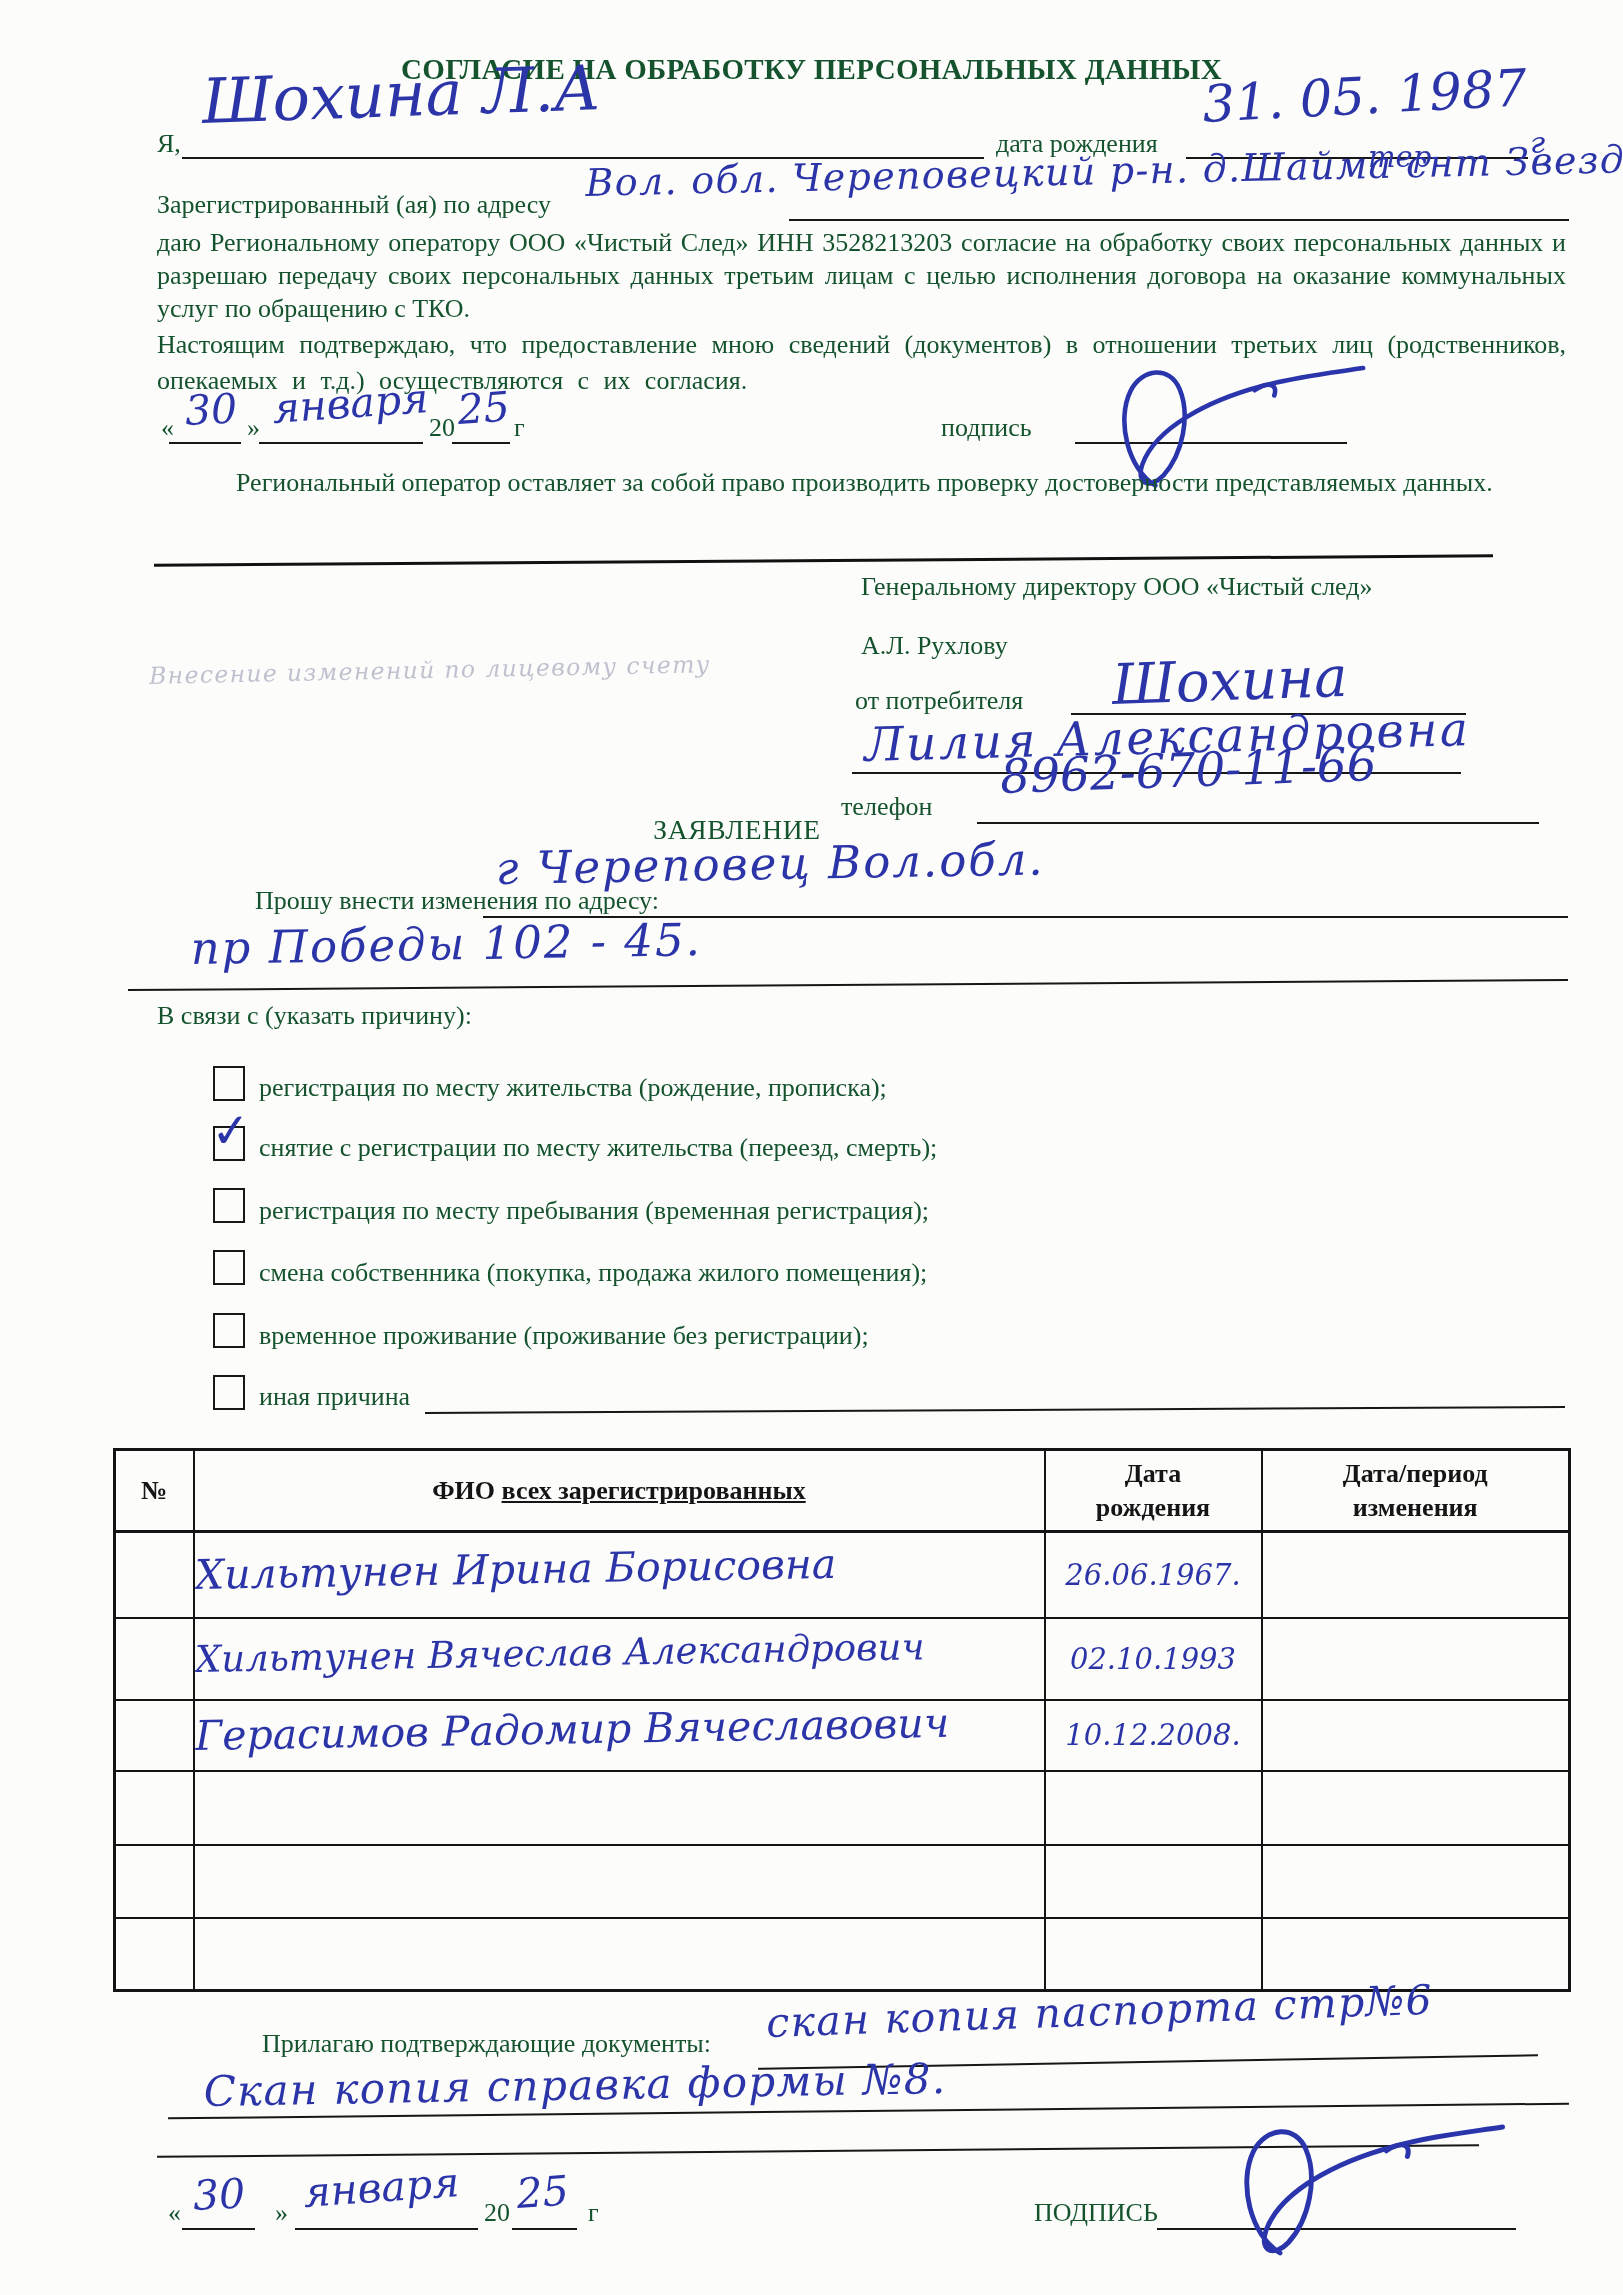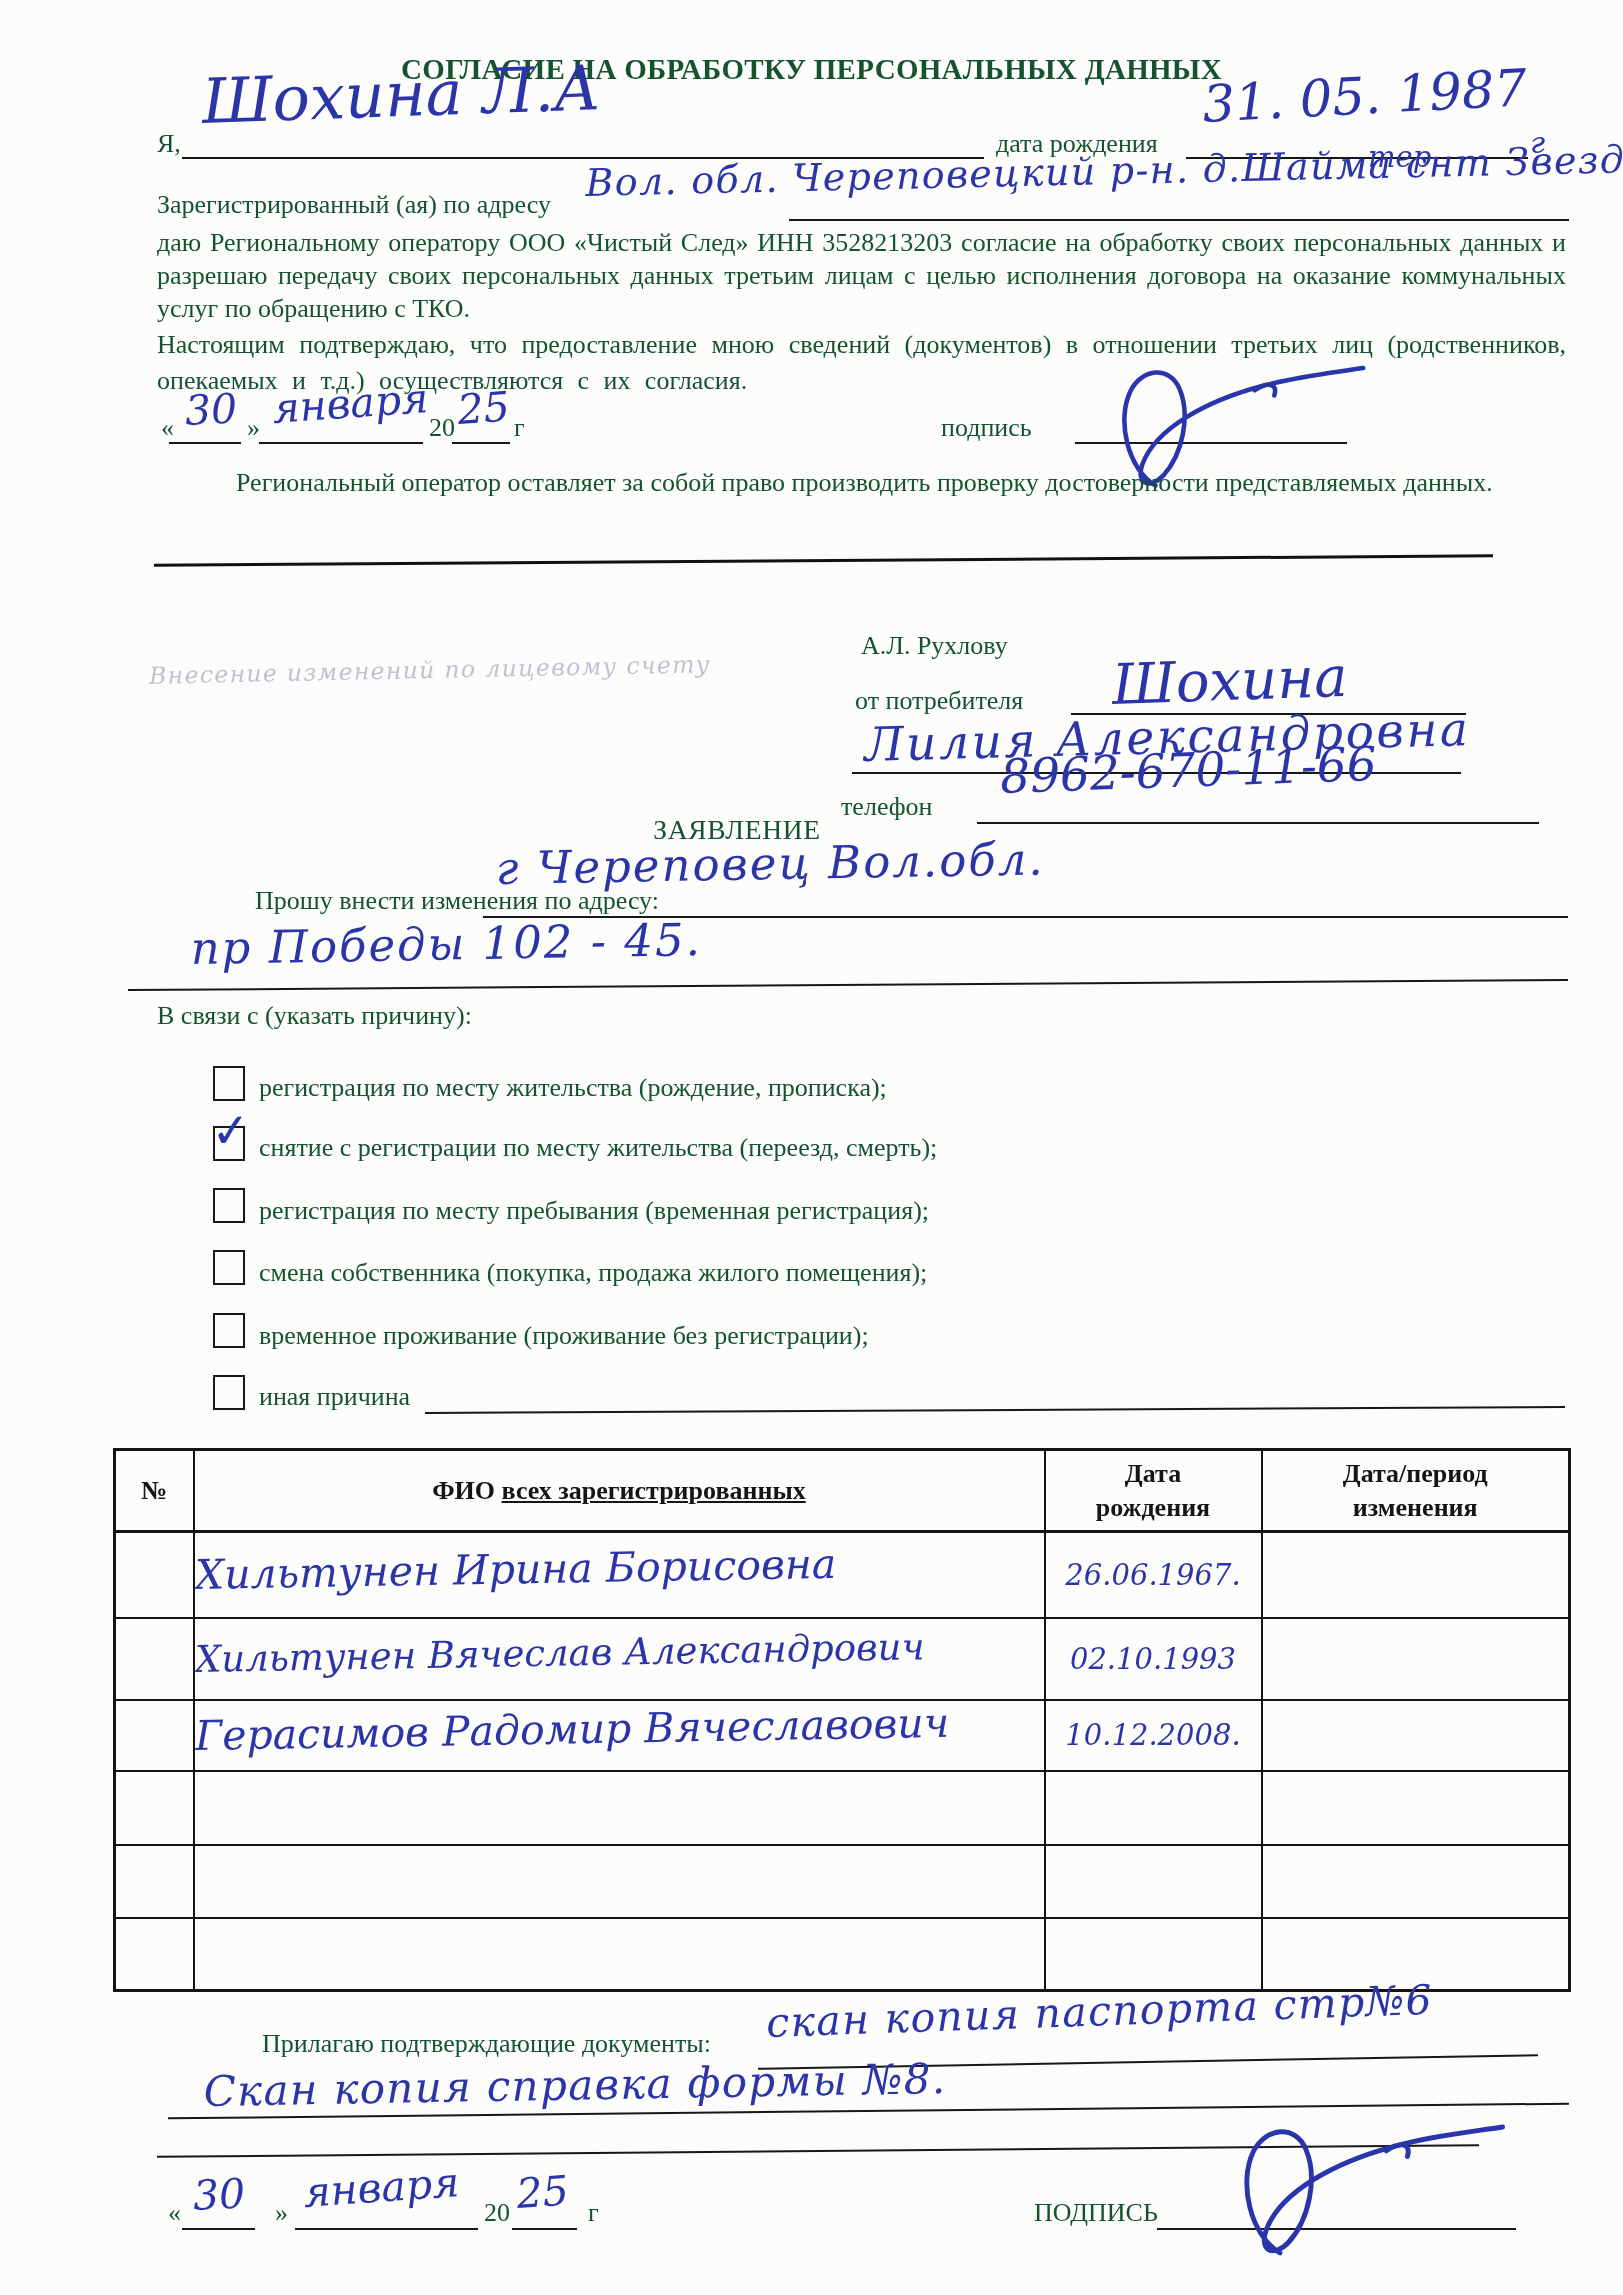--- a/index.html
+++ b/index.html
@@ -71,20 +71,21 @@
   <div class="ul" style="left:1075px;top:442px;width:272px;"></div>
   <svg class="sig" style="left:1090px;top:355px;" width="281" height="137" viewBox="0 0 430 210" preserveAspectRatio="none">
     <path d="M 100 200 C 58 175 40 100 62 55 C 80 20 122 16 137 52 C 154 92 142 152 112 185 C 92 206 70 198 80 168 C 100 112 180 70 262 48 C 315 33 365 28 418 20"></path>
     <path d="M 252 54 C 272 40 288 44 282 62"></path>
   </svg>
 
   <div class="pr wrap just" style="left:157px;top:466px;width:1409px;line-height:34px;text-indent:79px;">Региональный оператор оставляет за собой право производить проверку достоверности представляемых данных.</div>
 
   <div class="rule" style="left:154px;top:559px;width:1339px;transform:rotate(-0.4deg);"></div>
 
+  <div class="pr" style="left:861px;top:571px;">Генеральному директору ООО «Чистый след»</div>
   <div class="pr" style="left:861px;top:630px;">А.Л. Рухлову</div>
 
   <div class="ghost" style="left:149px;top:656px;">Внесение изменений по лицевому счету</div>
 
   <div class="pr" style="left:855px;top:685px;">от потребителя</div>
   <div class="hw" style="left:1113px;top:657px;font-size:56px;transform:rotate(-2deg);">Шохина</div>
   <div class="ul" style="left:1071px;top:713px;width:395px;"></div>
   <div class="hw" style="left:865px;top:721px;font-size:47px;letter-spacing:2.6px;transform:rotate(-1.5deg);">Лилия  Александровна</div>
   <div class="ul" style="left:852px;top:772px;width:609px;"></div>
 

